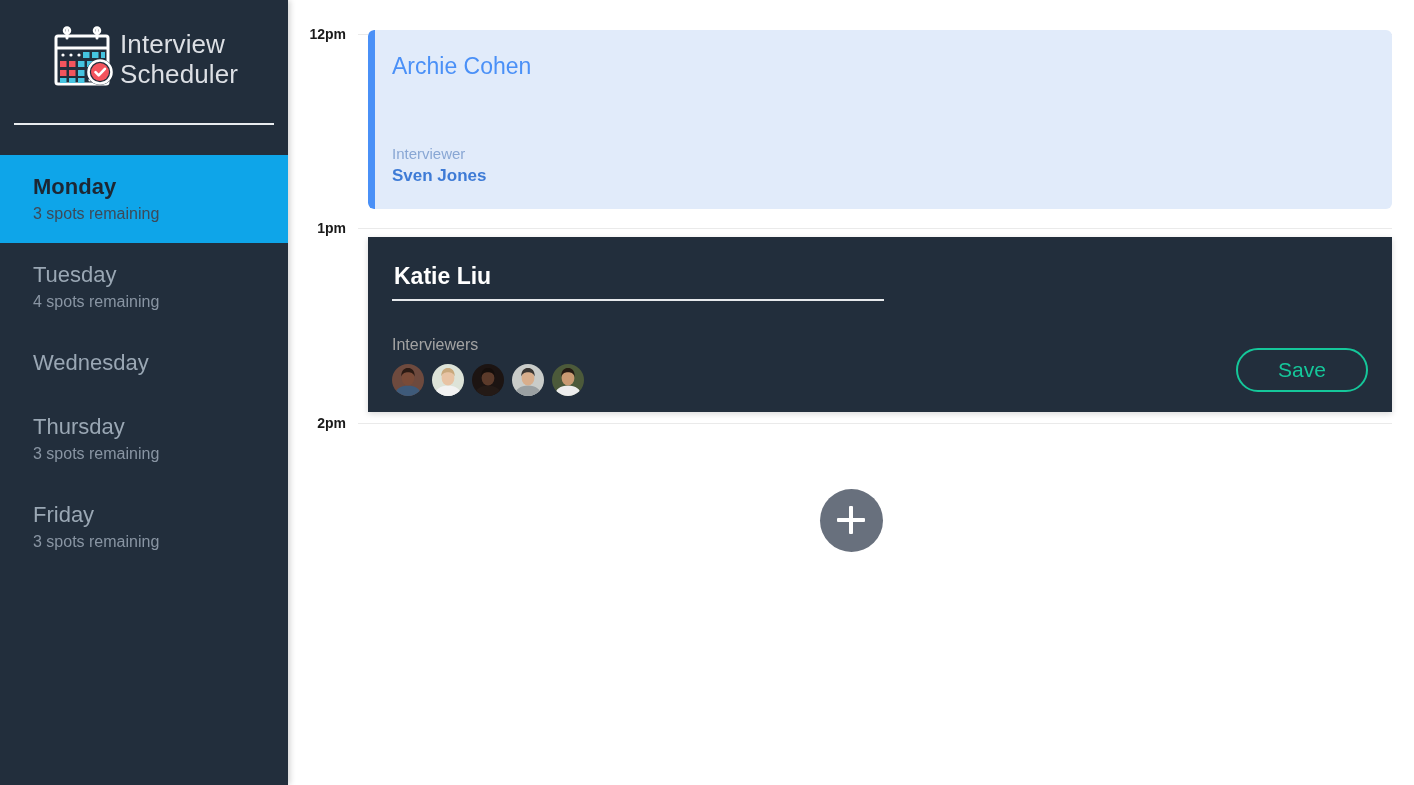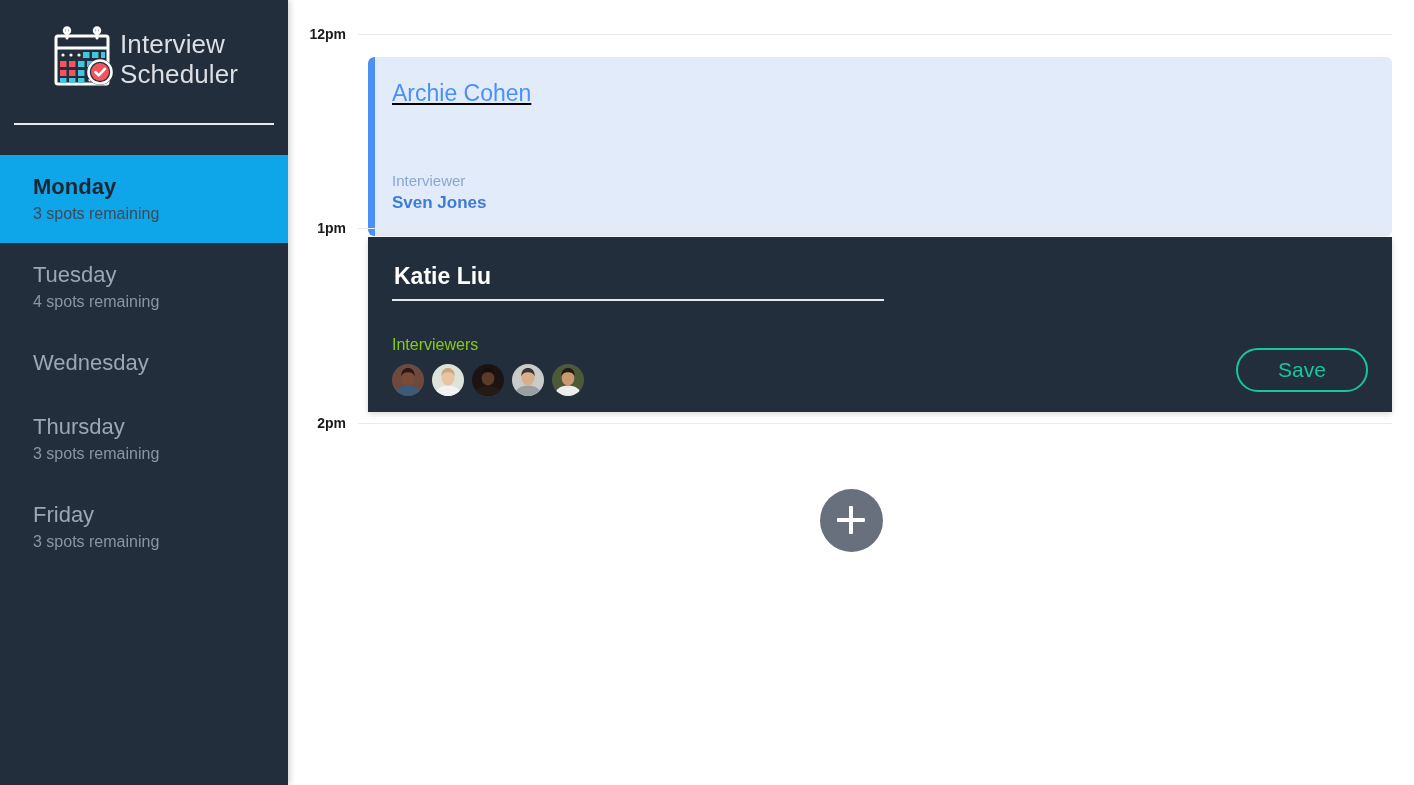--- a/index.html
+++ b/index.html
@@ -206,21 +206,21 @@
   }
   .student-input::placeholder { color: #6C7A89; font-weight: 400; }
   .form-body {
     display: flex;
     align-items: flex-end;
     justify-content: space-between;
     margin-top: 34px;
   }
   .interviewers-label {
     font-size: 16px;
-    color: #84cc16;
+    color: #a3a3a3;
     line-height: 20px;
     margin-bottom: 9px;
   }
   .avatar-row {
     display: flex;
     gap: 8px;
   }
   .avatar {
     width: 32px;
     height: 32px;
@@ -364,21 +364,21 @@
           <div class="day-spots">3 spots remaining</div>
         </div>
       </nav>
   </aside>
 
   <main class="schedule" id="schedule">
       <div class="slot" style="top: 27px;">
         <div class="slot-time">12pm</div>
         <div class="slot-rule" style="top:7px"></div>
       </div>
-      <div class="appointment" style="top: 57px; height: 179px; text-decoration: underline;">
+      <div class="appointment" style="top: 30px; height: 179px;">
         <div class="accent"></div>
         <div class="appt-student">Archie Cohen</div>
         <div class="appt-interviewer">
           <div class="label">Interviewer</div>
           <div class="name">Sven Jones</div>
         </div>
       </div>
       <div class="slot" style="top: 221px;">
         <div class="slot-time">1pm</div>
         <div class="slot-rule" style="top:7px"></div>

